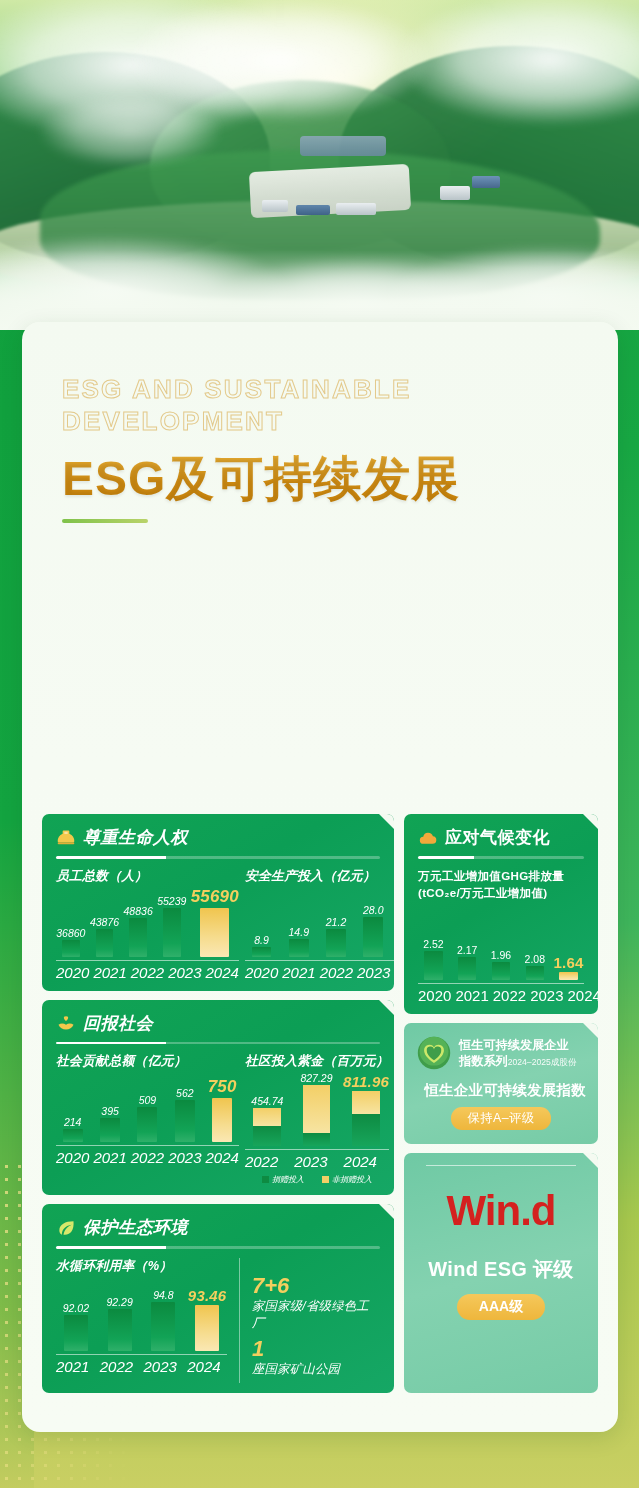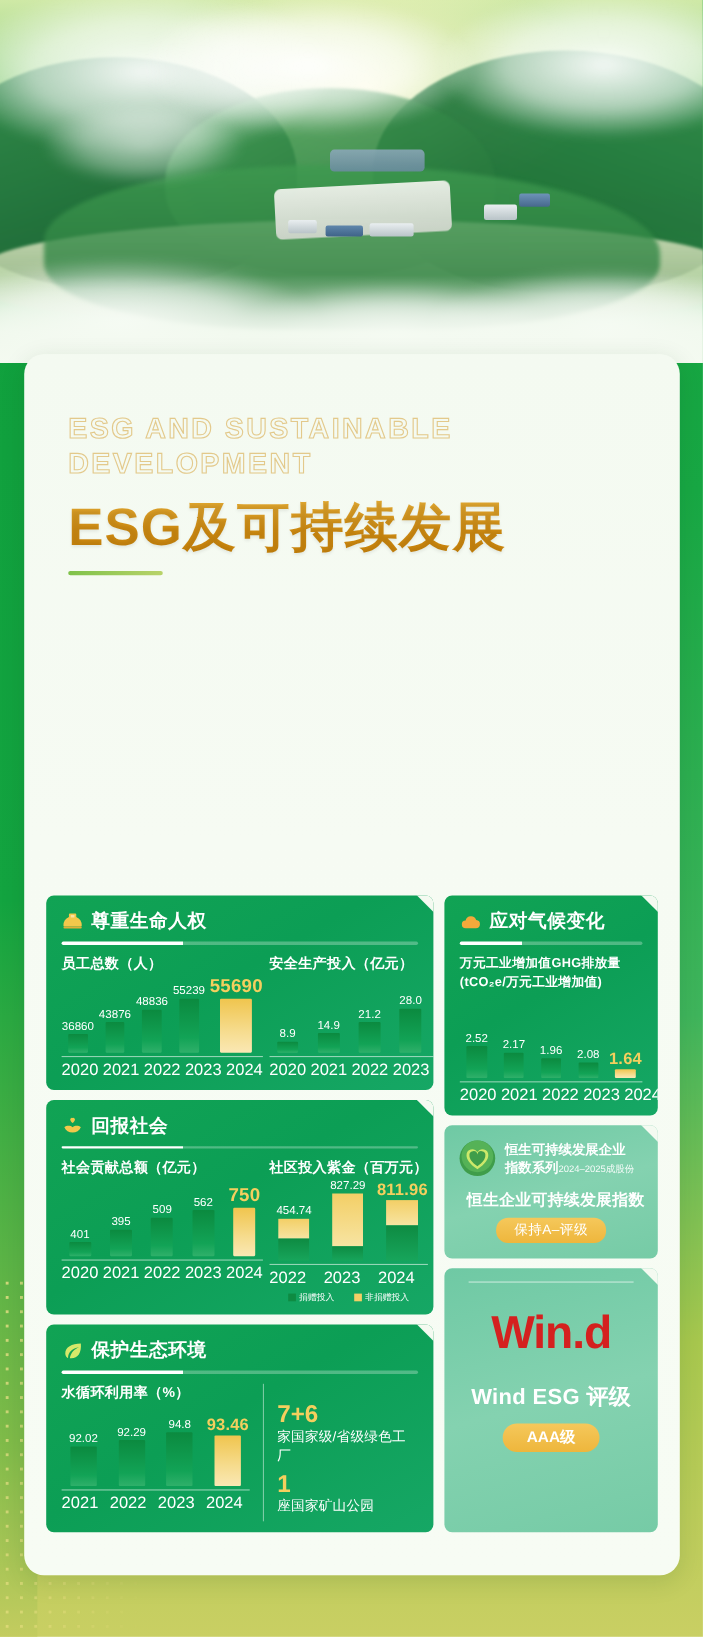--- a/index.html
+++ b/index.html
@@ -111,21 +111,21 @@
     margin:20px 40px 0 40px;
     font-size:16.4px; line-height:2.06; color:#4a4a4a; text-align:justify;
   }
   .para .hl{ color:#d69a22; }
 
   
   .grid{
     position:absolute; left:20px; top:492px; width:556px;
     display:flex; gap:10px; flex-wrap:wrap;
   }
-  .col-l{ width:352px; display:flex; flex-direction:column; gap:9px; }
+  .col-l{ width:352px; display:flex; flex-direction:column; gap:9px;font-style:italic; }
   .col-r{ width:194px; display:flex; flex-direction:column; gap:9px; }
 
   .card{
     position:relative; border-radius:7px; padding:12px 14px 10px 14px;
     color:#fff; overflow:hidden;
     background:linear-gradient(150deg,#11a354 0%, #0c9e55 45%, #16a765 100%);
   }
   .card.mint{
     background:linear-gradient(165deg,#6fc9a4 0%, #84d2b0 50%, #76cba6 100%);
   }
@@ -335,21 +335,21 @@
           </svg>
           <span>回报社会</span>
         </div>
         <div class="head-rule"></div>
         <div class="charts">
 
           <div class="chart">
             <div class="chart-title">社会贡献总额（亿元）</div>
             <div class="plot">
               <div class="bar-col">
-                  <span class="bar-lab">401</span>
+                  <span class="bar-lab">214</span>
                   <div class="bar" style="height:19%"></div>
                 </div>
               <div class="bar-col">
                   <span class="bar-lab">395</span>
                   <div class="bar" style="height:35%"></div>
                 </div>
               <div class="bar-col">
                   <span class="bar-lab">509</span>
                   <div class="bar" style="height:50%"></div>
                 </div>

